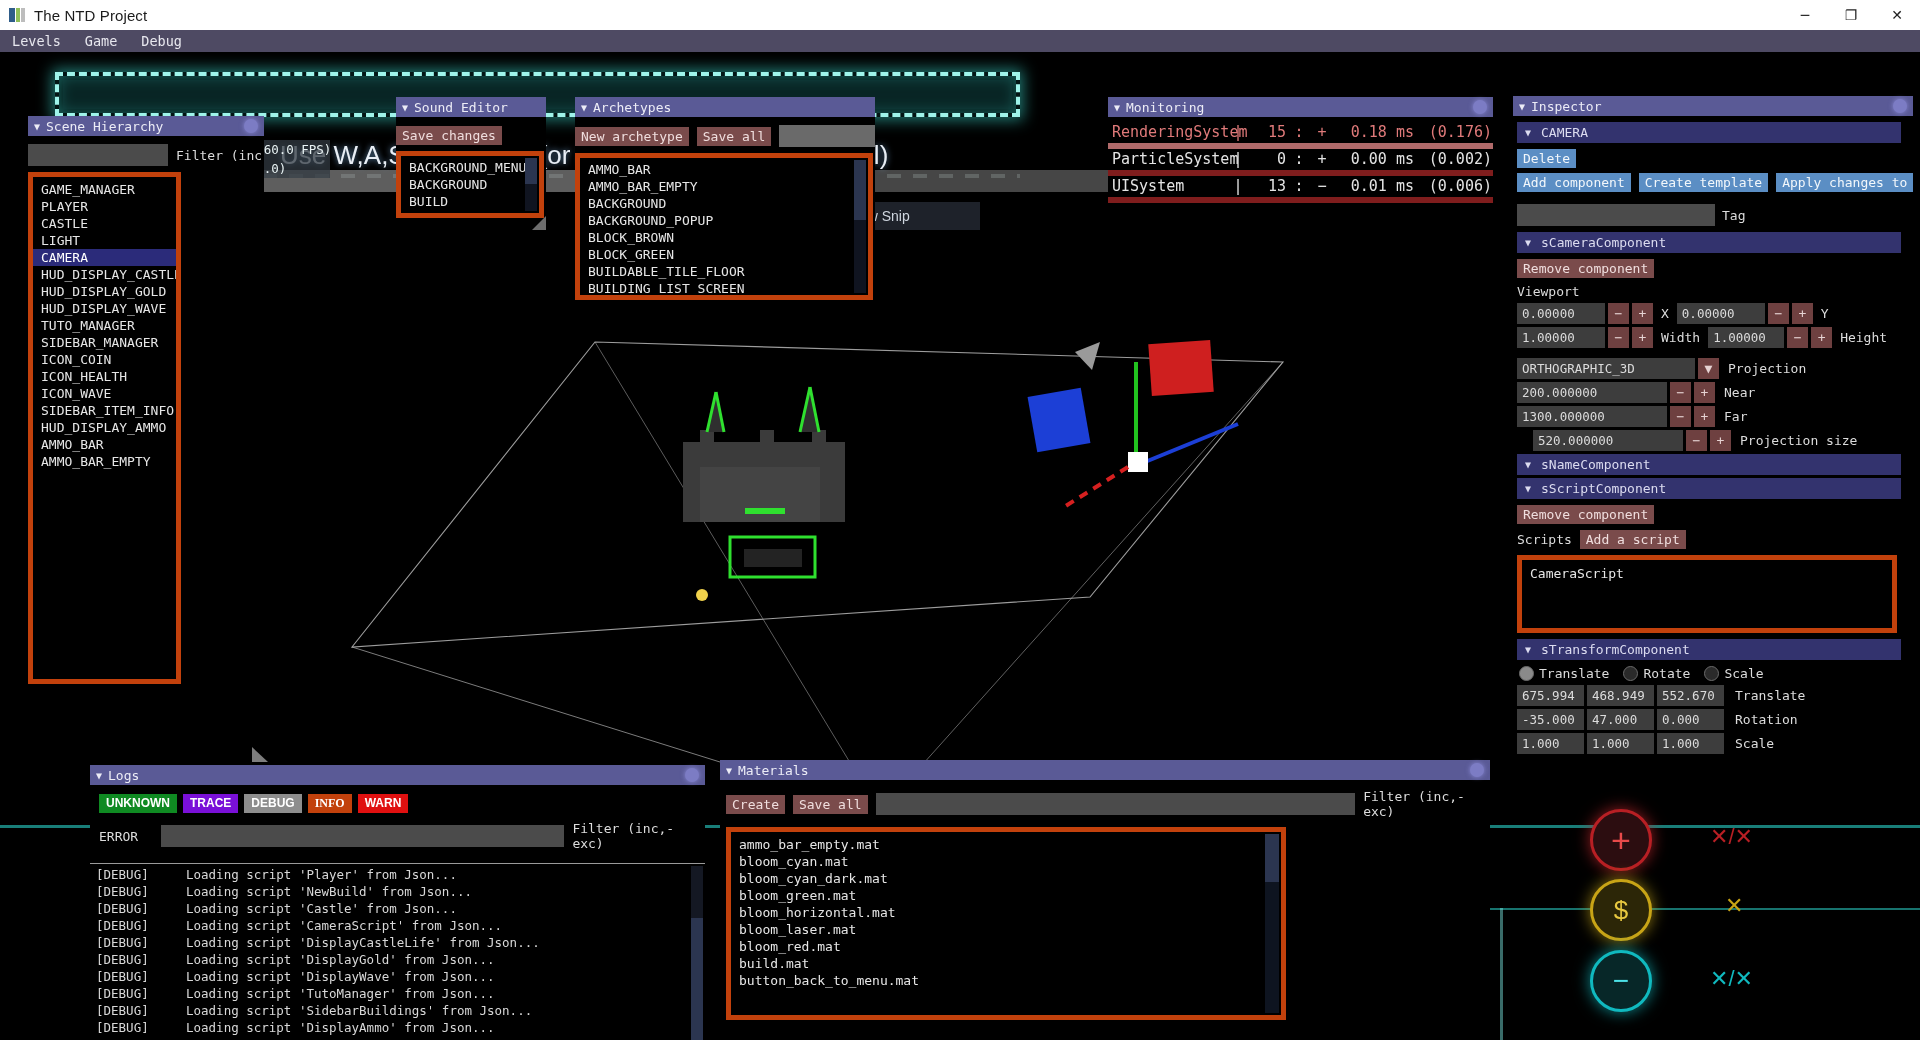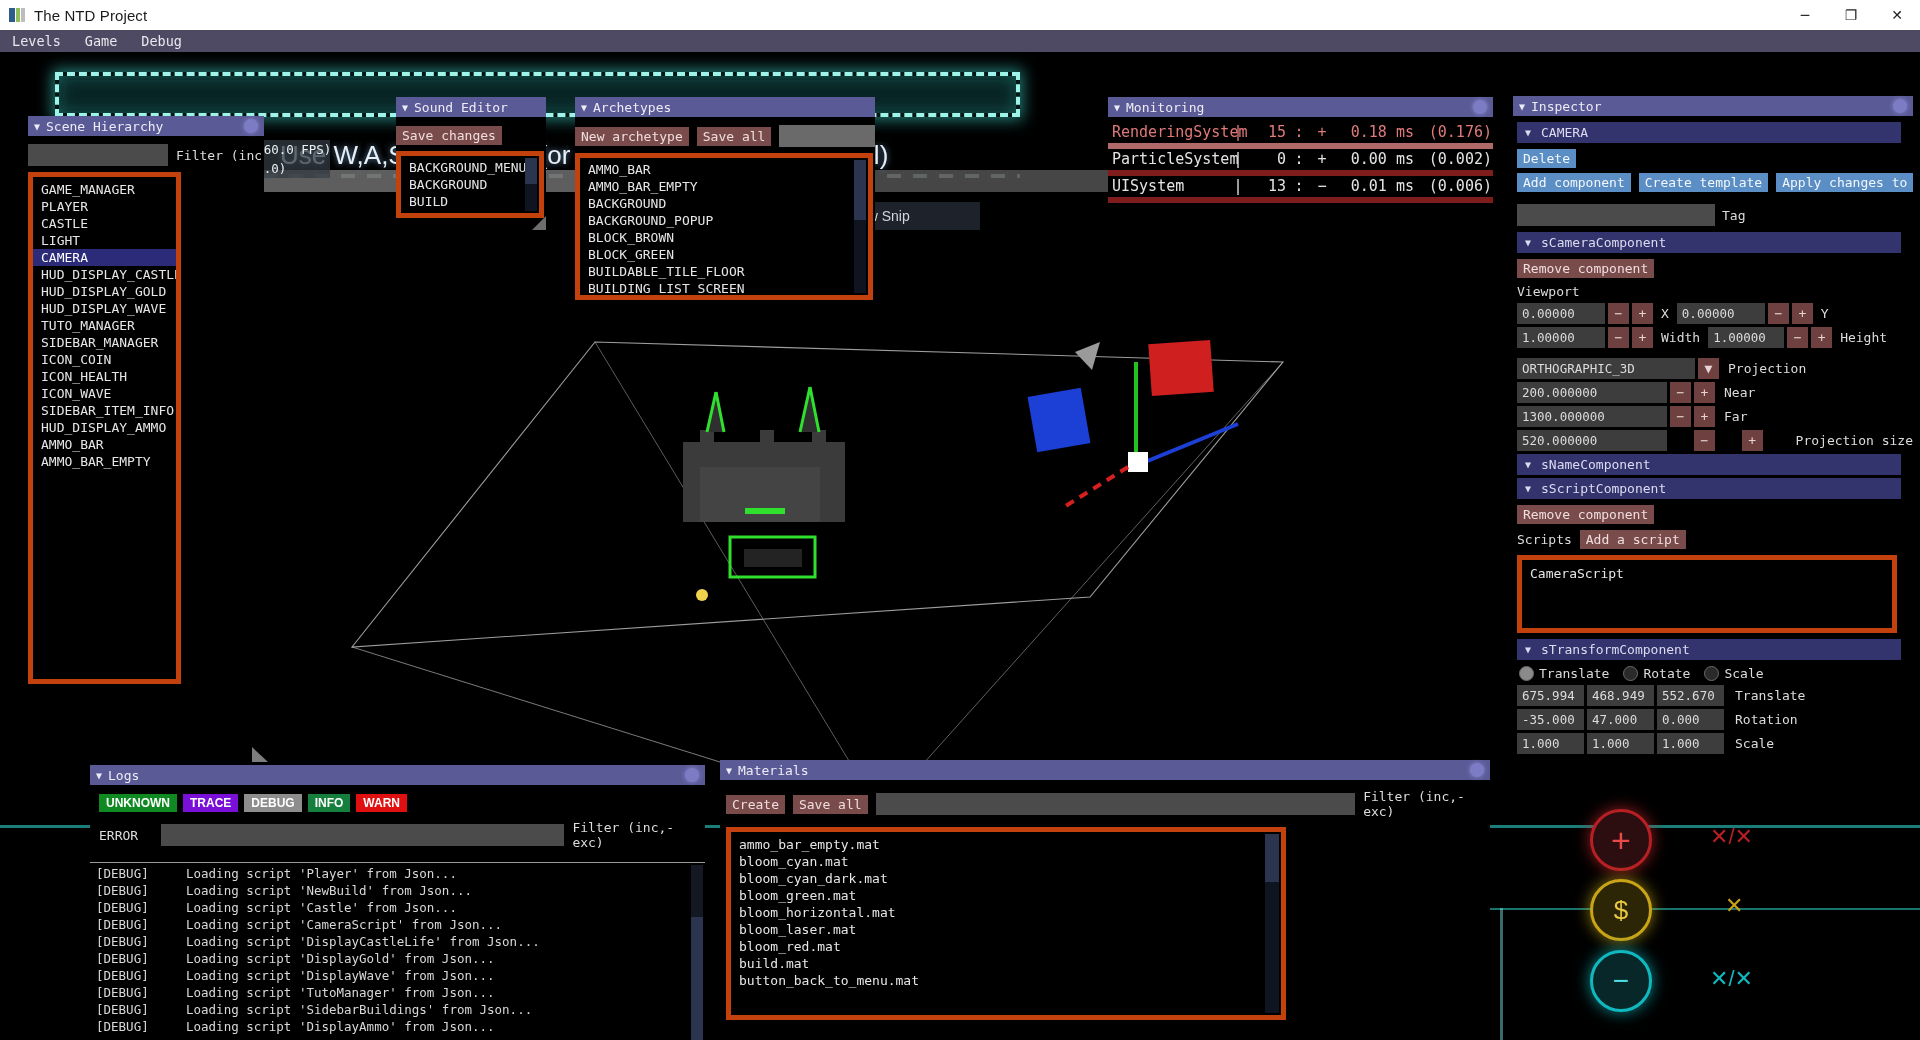--- a/index.html
+++ b/index.html
@@ -429,21 +429,21 @@
       <span class="pmbtn">−</span>
       <span class="pmbtn">+</span>
       <span class="lbl" style="margin-left:6px;">Near</span>
     </div>
     <div class="row" style="margin-left:4px;">
       <span class="numfield" style="width:150px;">1300.000000</span>
       <span class="pmbtn">−</span>
       <span class="pmbtn">+</span>
       <span class="lbl" style="margin-left:6px;">Far</span>
     </div>
-    <div class="row" style="margin-left:4px;justify-content:space-between;">
+    <div class="row" style="margin-left:20px;">
       <span class="numfield" style="width:150px;">520.000000</span>
       <span class="pmbtn">−</span>
       <span class="pmbtn">+</span>
       <span class="lbl" style="margin-left:6px;">Projection size</span>
     </div>
 
     <div class="comp-head" style="width:384px;margin:3px 0 0 4px;">
       <span class="caret">▼</span>
       <span>sNameComponent</span>
     </div>
@@ -506,21 +506,21 @@
   <div class="panel" id="logs">
     <div class="phead" style="width:615px;">
       <span class="caret">▼</span>
       <span>Logs</span>
       <span class="dot"></span>
     </div>
     <div style="margin:9px 0 0 9px;display:flex;gap:6px;" id="log-levels">
         <span class="logtag" style="background:#0f8a22;">UNKNOWN</span>
         <span class="logtag" style="background:#7a10d8;">TRACE</span>
         <span class="logtag" style="background:#8d8d8d;">DEBUG</span>
-        <span class="logtag" style="background:#15803d;">INFO</span>
+        <span class="logtag" style="background:#c2410c;font-family:Liberation Serif, serif;">INFO</span>
         <span class="logtag" style="background:#e01010;">WARN</span>
       </div>
     <div style="margin:8px 0 12px 9px;display:flex;align-items:center;">
       <span class="lbl" style="width:62px;">ERROR</span>
       <input class="txtin" style="width: 405px;" value="">
       <span class="lbl" style="margin-left:8px;">Filter (inc,-exc)</span>
     </div>
     <div style="margin-top:4px;width:615px;height:185px;overflow:hidden;position:relative;border-top:1px solid #9a9a9a;">
       <div style="padding-top:2px;padding-left:6px;" id="log-lines">
           <div class="logline"><span class="tag">[DEBUG]</span><span style="margin-left:10px;">Loading script 'Player' from Json...</span></div>

